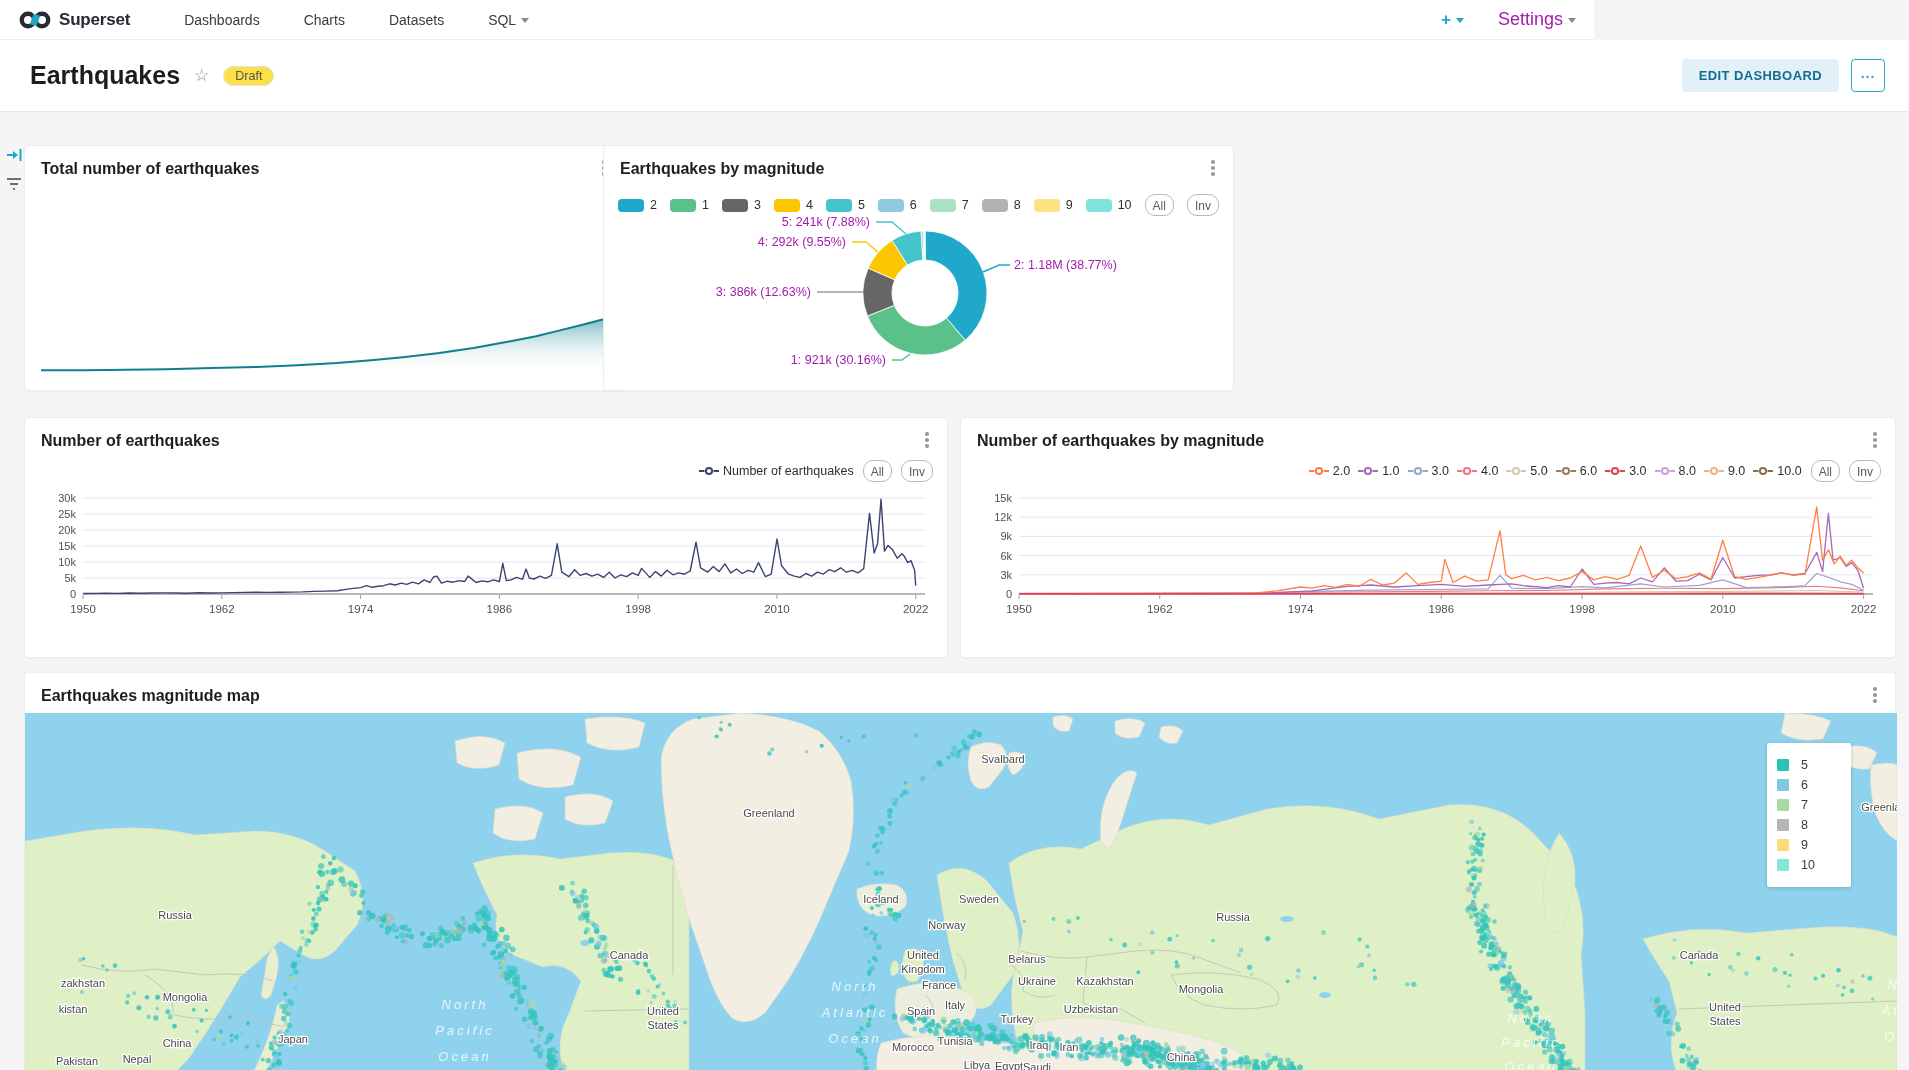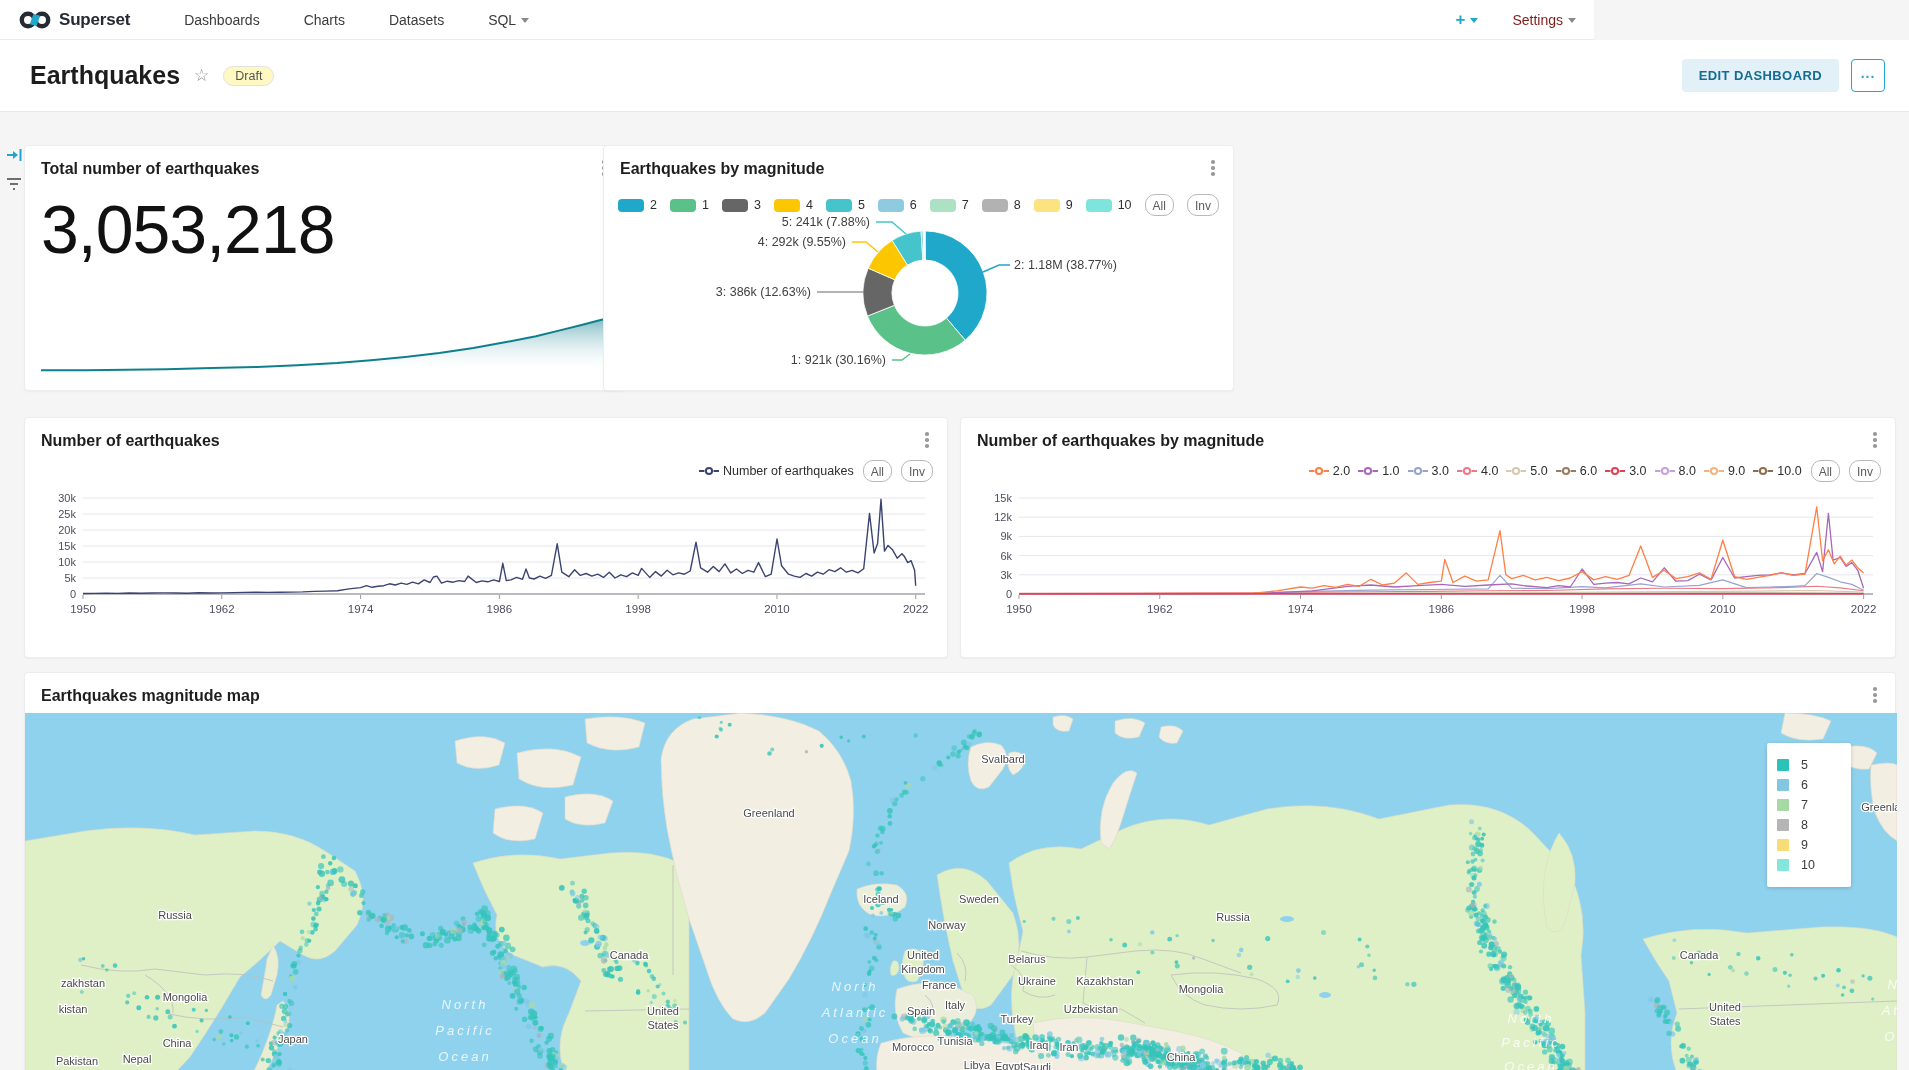--- a/index.html
+++ b/index.html
@@ -11,28 +11,28 @@
   .navbar { position:absolute; left:0; top:0; width:1594px; height:40px; background:#fff;
             border-bottom:1px solid #ececec; display:flex; align-items:center; padding:0 18px; z-index:5; }
   .brand { display:flex; align-items:center; gap:7px; margin-right:54px; }
   .brand-name { font-size:17px; font-weight:bold; color:#252a33; letter-spacing:-0.2px; }
   .nav-item { font-size:14px; color:#3b3b3b; margin-right:44px; cursor:pointer;text-align:center; }
   .caret { display:inline-block; width:0; height:0; border-left:4px solid transparent;
            border-right:4px solid transparent; border-top:5px solid #8a8a8a; margin-left:5px; vertical-align:middle; }
   .nav-right { margin-left:auto; display:flex; align-items:center; gap:34px; }
   .plus-btn { color:#20a7c9; font-size:17px; font-weight:bold; }
   .plus-btn .caret { border-top-color:#20a7c9; }
-  .settings { font-size:14px; color:#7f1d1d; }
+  .settings { font-size:18px; color:#a21caf; }
 
   
   .dash-header { position:absolute; left:0; top:40px; width:1909px; height:72px; background:#fff;
                  border-bottom:1px solid #e7e7e7; display:flex; align-items:center; padding:0 24px 0 30px; z-index:4; }
   .dash-title { font-size:25px; font-weight:bold; color:#1d1d1d; }
   .star { font-size:17px; color:#8f8f8f; margin-left:14px; }
-  .draft-badge { margin-left:14px; background:#fef9c3; border:1px solid #e2e2e2; color:#545454;
+  .draft-badge { margin-left:14px; background:#fde047; border:1px solid #e2e2e2; color:#545454;
                  font-size:12.5px; border-radius:11px; padding:2px 11px; }
   .header-right { margin-left:auto; display:flex; align-items:center; gap:12px; }
   .edit-btn { background:#e2f1f7; color:#136c93; border:none; border-radius:4px; font-weight:bold;
               font-size:13px; letter-spacing:0.4px; padding:9px 17px; cursor:pointer;
               font-family:"Liberation Sans", sans-serif; }
   .more-btn { width:34px; height:33px; background:#fff; border:1px solid #20a7c9; border-radius:4px;
               color:#20a7c9; font-size:14px; font-weight:bold; letter-spacing:1px; cursor:pointer;
               display:flex; align-items:center; justify-content:center; padding-bottom:6px; }
 
   
@@ -57,21 +57,21 @@
 
   .dlegend { position:absolute; left:0; top:48px; width:100%; display:flex; justify-content:center;
              align-items:center; gap:13px; }
   .dlegend-item { display:flex; align-items:center; gap:6px; }
   .pill { width:26px; height:13px; border-radius:4px; display:inline-block; }
   .oval { border:1px solid #b9b9b9; border-radius:10px; color:#5c5c5c; font-size:12px;
           padding:4px 7px 1px; line-height:15px; cursor:pointer; }
   .dlegend-label { font-size:12.5px; color:#2e2e2e; }
   #donut-svg { position:absolute; left:259px; top:85px; }
   #donut-overlay { position:absolute; left:0; top:0; pointer-events:none; }
-  .callout { position:absolute; font-size:12.5px; color:#404040; white-space:nowrap; }
+  .callout { position:absolute; font-size:12.5px; color:#a21caf; white-space:nowrap; }
 
   .chart-legend { position:absolute; right:14px; top:42px; display:flex; align-items:center; gap:9px; }
   .cl-item { display:flex; align-items:center; gap:4px; font-size:12.5px; color:#2e2e2e; }
   .plot { position:absolute; left:12px; top:72px; }
 
   
   #map-wrap { position:absolute; left:0; top:40px; width:1872px; height:360px; overflow:hidden; }
   #map-legend { position:absolute; top:70px; right:44px; width:84px; background:#fff; border-radius:2px;
                 box-shadow:0 1px 4px rgba(0,0,0,0.18); padding:12px 10px; z-index:2; }
   .ml-row { display:flex; align-items:center; gap:12px; height:20px; }
@@ -121,21 +121,20 @@
   <line x1="7" y1="13" x2="9" y2="13" stroke="#6e6e6e" stroke-width="2"></line>
 </svg>
 
 <section class="card" id="card-bignum">
   <div class="card-title">Total number of earthquakes</div>
   <div class="kebab">
       <i></i>
       <i></i>
       <i></i>
     </div>
-  <div class="big-number">3,053,218</div>
   <svg id="spark" width="569" height="62">
       <defs>
         <linearGradient id="tg" x1="0" y1="0" x2="0" y2="1">
           <stop offset="0%" stop-color="#0f7f8d" stop-opacity="0.55"></stop>
           <stop offset="100%" stop-color="#ffffff" stop-opacity="0"></stop>
         </linearGradient>
       </defs>
       <path d="M0.0,58.3 L45.5,58.3 L85.3,57.8 L125.2,57.2 L170.7,56.1 L216.2,55.0 L256.1,53.3 L295.9,51.0 L330.0,48.2 L364.2,44.9 L398.3,41.0 L432.4,35.9 L466.6,29.8 L495.0,24.2 L517.8,18.6 L540.5,13.0 L557.6,8.5 L569.0,5.7 L569,62 L0,62 Z" fill="url(#tg)"></path>
       <path d="M0.0,58.3 L45.5,58.3 L85.3,57.8 L125.2,57.2 L170.7,56.1 L216.2,55.0 L256.1,53.3 L295.9,51.0 L330.0,48.2 L364.2,44.9 L398.3,41.0 L432.4,35.9 L466.6,29.8 L495.0,24.2 L517.8,18.6 L540.5,13.0 L557.6,8.5 L569.0,5.7" fill="none" stroke="#0f7f8d" stroke-width="2"></path>
     </svg>

